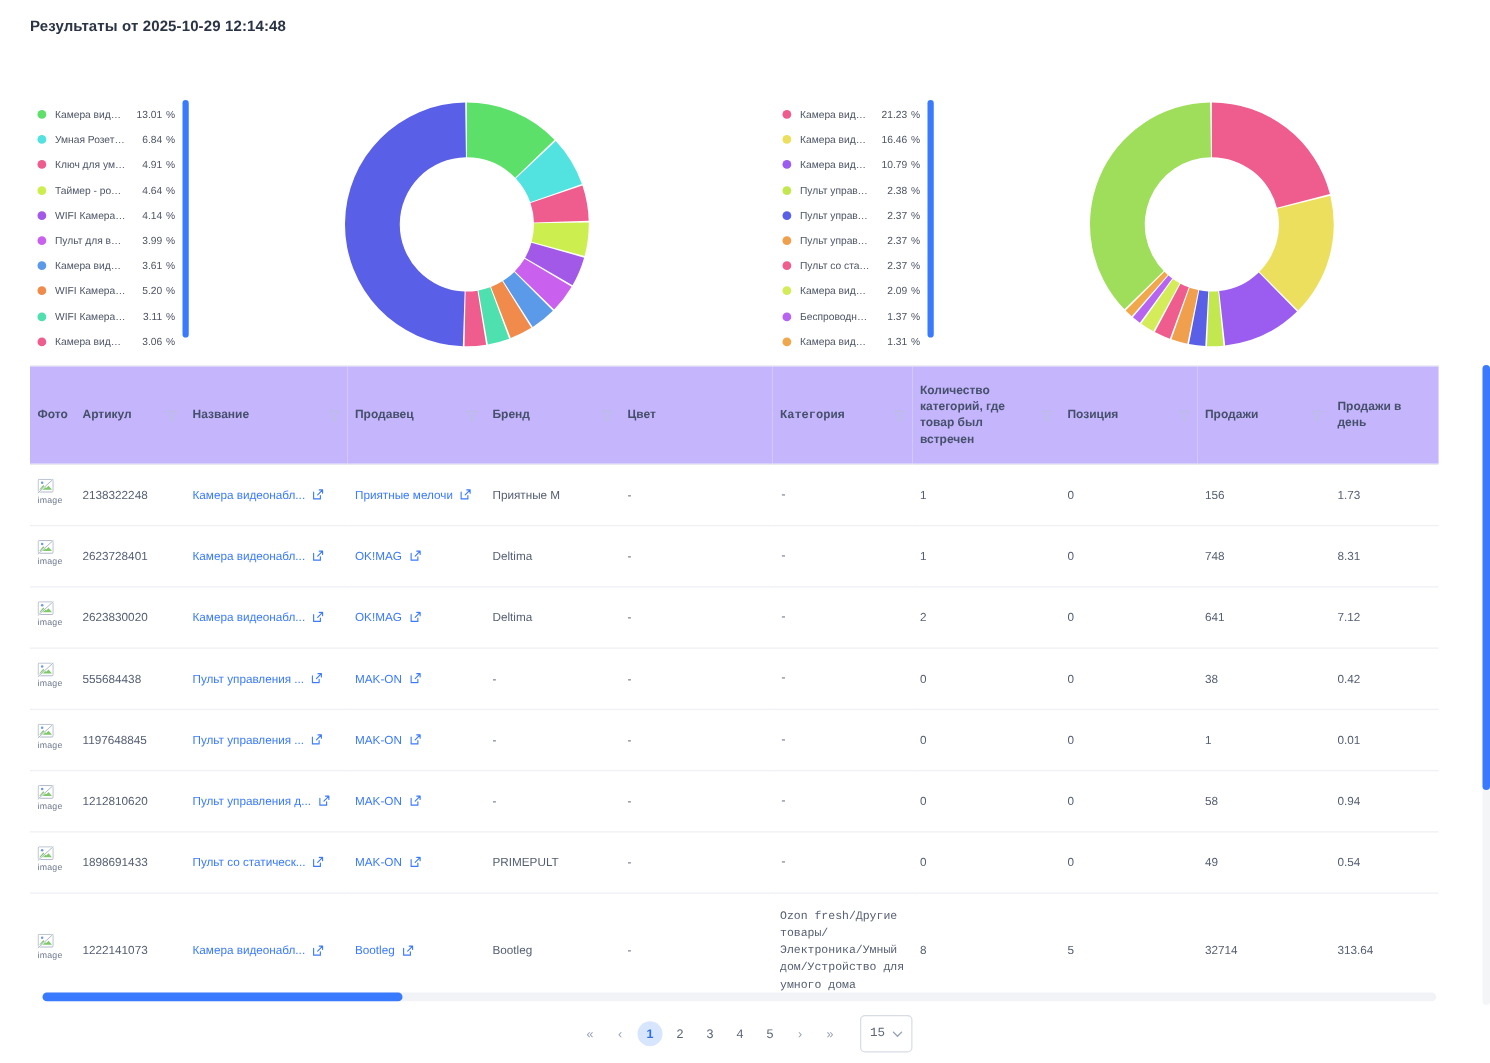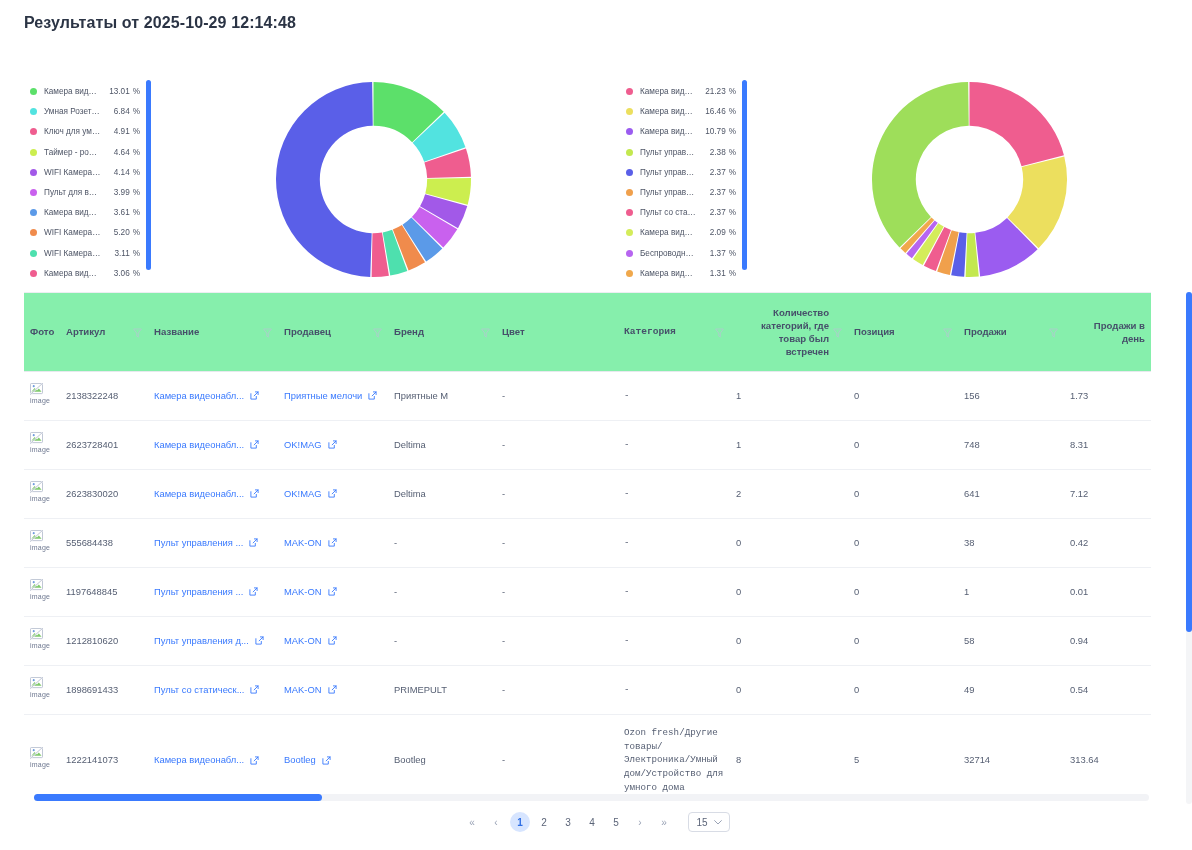--- a/index.html
+++ b/index.html
@@ -9,21 +9,21 @@
     background: #ffffff;
     font-family: "Liberation Sans", "DejaVu Sans", sans-serif;
     color: #3c4257;
     overflow: hidden;
   }
   .page { position: relative; width: 1192px; height: 850px; }
 
   
   .page-title {
     position: absolute; left: 24px; top: 14px;
-    font-size: 16px; font-weight: bold; color: #2b3445;
+    font-size: 12px; font-weight: bold; color: #2b3445;
     letter-spacing: .1px;
   }
   .tabs {
     position: absolute; left: 24px; top: 44px; right: 24px;
     height: 25px;
     border-bottom: 1px solid #e7e9ee;
     display: flex; align-items: flex-start;
     padding-left: 20px;
   }
   .tab {
@@ -76,24 +76,24 @@
   .table-area {
     position: absolute; left: 24px; top: 292px;
     width: 1127px; height: 512px;
     background: #fff;
     border-top: 1px solid #eceef2;
     overflow: hidden;
   }
   table { border-collapse: collapse; width: 1127px; table-layout: fixed; }
   thead th {
     font-size: 9.6px; font-weight: bold; color: #4a5videos; color: #46506a;
-    text-align: right; padding: 14px 6px 12px 6px;
+    text-align: left; padding: 14px 6px 12px 6px;
     border-bottom: 1px solid #e7e9ee;
     vertical-align: middle;
-    background: #86efac;
+    background: #c4b5fd;
   }
   .th-inner { display: flex; align-items: center; justify-content: space-between; gap: 4px; }
   .th-text { line-height: 1.35; }
   .filter-ic { flex: 0 0 auto; opacity: .75; }
 
   tbody td {
     font-size: 9.4px; color: #555e72;
     padding: 11px 6px; border-bottom: 1px solid #eef0f4;
     vertical-align: middle; line-height: 1.45;
   }
@@ -153,24 +153,24 @@
   .pg {
     min-width: 20px; height: 20px; padding: 0 4px;
     display: flex; align-items: center; justify-content: center;
     font-size: 10px; color: #8a93a8; cursor: pointer;
     border-radius: 50%; user-select: none;
   }
   .pg.num { color: #5b6478; }
   .pg.active { background: #d7e5ff; color: #2f6fe4; font-weight: bold; }
   .pg.arrow { color: #9aa3b6; font-size: 10px; }
   .page-size {
-    margin-left: 10px; height: 20px; min-width: 42px;
+    margin-left: 10px; height: 30px; min-width: 42px;
     border: 1px solid #d8dce5; border-radius: 4px;
     display: flex; align-items: center; justify-content: center; gap: 6px;
-    font-size: 10px; color: #5b6478; cursor: pointer; padding: 0 6px;
+    font-size: 10px; color: #5b6478; cursor: pointer; padding: 0 6px; font-family: Liberation Mono, monospace;
   }
   .chev { width: 8px; height: 5px; }
 </style>
 </head>
 <body>
 
 <div class="page">
 
   <div class="page-title">Результаты от 2025-10-29 12:14:48</div>
 

